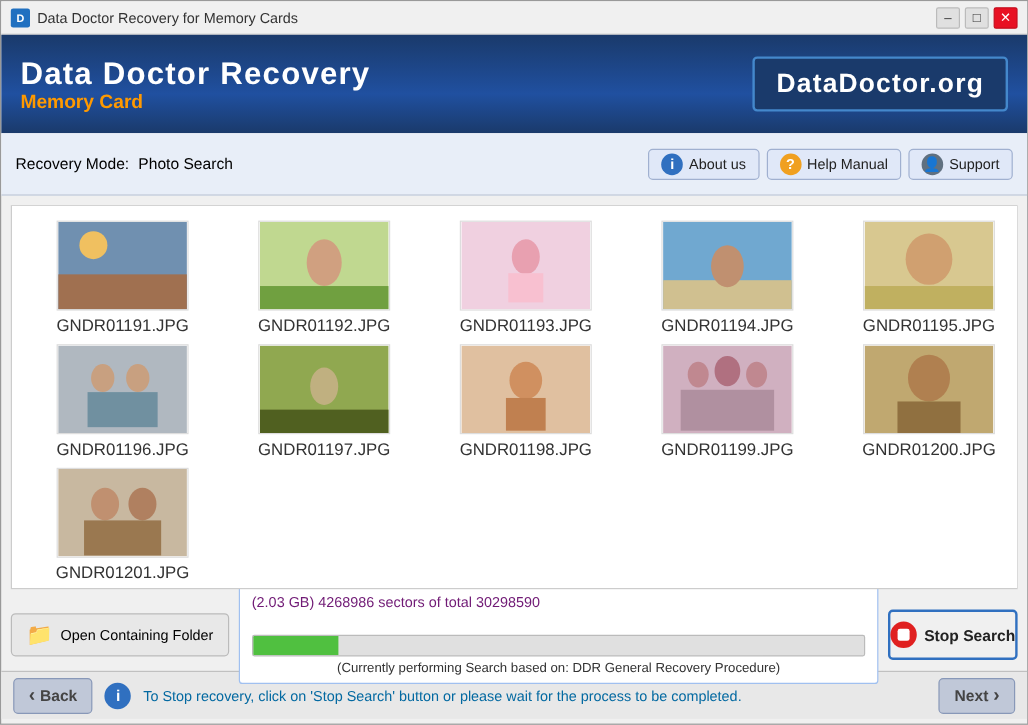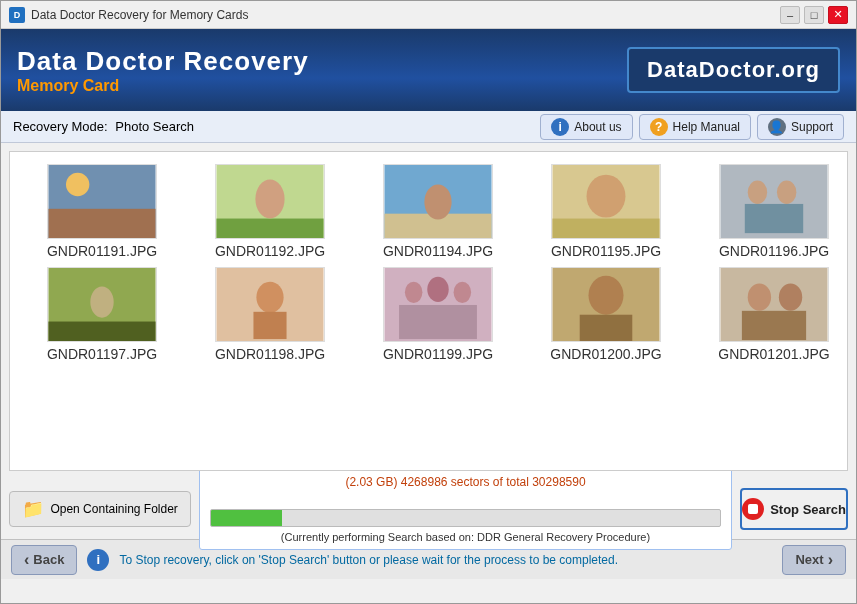--- a/index.html
+++ b/index.html
@@ -79,21 +79,21 @@
       padding: 8px 18px;
       color: white;
       font-size: 22px;
       font-weight: bold;
       letter-spacing: 1px;
     }
 
     
     #toolbar {
       background: #e8eef8;
-      height: 32px;
+      height: 52px;
       display: flex;
       align-items: center;
       padding: 0 12px;
       border-bottom: 1px solid #c0c8d8;
       justify-content: space-between;
     }
     #toolbar .toolbar-buttons {
       display: flex; gap: 6px;
     }
     .toolbar-btn {
@@ -176,23 +176,22 @@
     }
     #progress-panel {
       flex: 1;
       border: 1px solid #a0c0f0;
       border-radius: 3px;
       padding: 6px 10px;
       background: white;
     }
     #progress-info {
       font-size: 12px;
-      color: #c2410c;
+      color: #701a75;
       margin-bottom: 20px;
-      text-align: center;
     }
     #progress-bar-outer {
       background: #e0e0e0;
       border: 1px solid #bbb;
       height: 18px;
       border-radius: 2px;
       overflow: hidden;
       margin-bottom: 4px;
     }
     #progress-bar-inner {
@@ -327,20 +326,30 @@
             <rect width="110" height="75" fill="#c0d890"></rect>
             <rect y="55" width="110" height="20" fill="#70a040"></rect>
             <ellipse cx="55" cy="35" rx="15" ry="20" fill="#d0a080"></ellipse>
           </svg>
         </div>
         <div class="photo-label">GNDR01192.JPG</div>
       </div>
       <div class="photo-item">
         <div class="photo-thumb">
           <svg viewBox="0 0 110 75" xmlns="http://www.w3.org/2000/svg">
+            <rect width="110" height="75" fill="#f0d0e0"></rect>
+            <ellipse cx="55" cy="30" rx="12" ry="15" fill="#e8a0b0"></ellipse>
+            <rect x="40" y="44" width="30" height="25" fill="#f8c0d0"></rect>
+          </svg>
+        </div>
+        <div class="photo-label">GNDR01193.JPG</div>
+      </div>
+      <div class="photo-item">
+        <div class="photo-thumb">
+          <svg viewBox="0 0 110 75" xmlns="http://www.w3.org/2000/svg">
             <rect width="110" height="75" fill="#70a8d0"></rect>
             <rect y="50" width="110" height="25" fill="#d0c090"></rect>
             <ellipse cx="55" cy="38" rx="14" ry="18" fill="#c09070"></ellipse>
           </svg>
         </div>
         <div class="photo-label">GNDR01194.JPG</div>
       </div>
       <div class="photo-item">
         <div class="photo-thumb">
           <svg viewBox="0 0 110 75" xmlns="http://www.w3.org/2000/svg">

